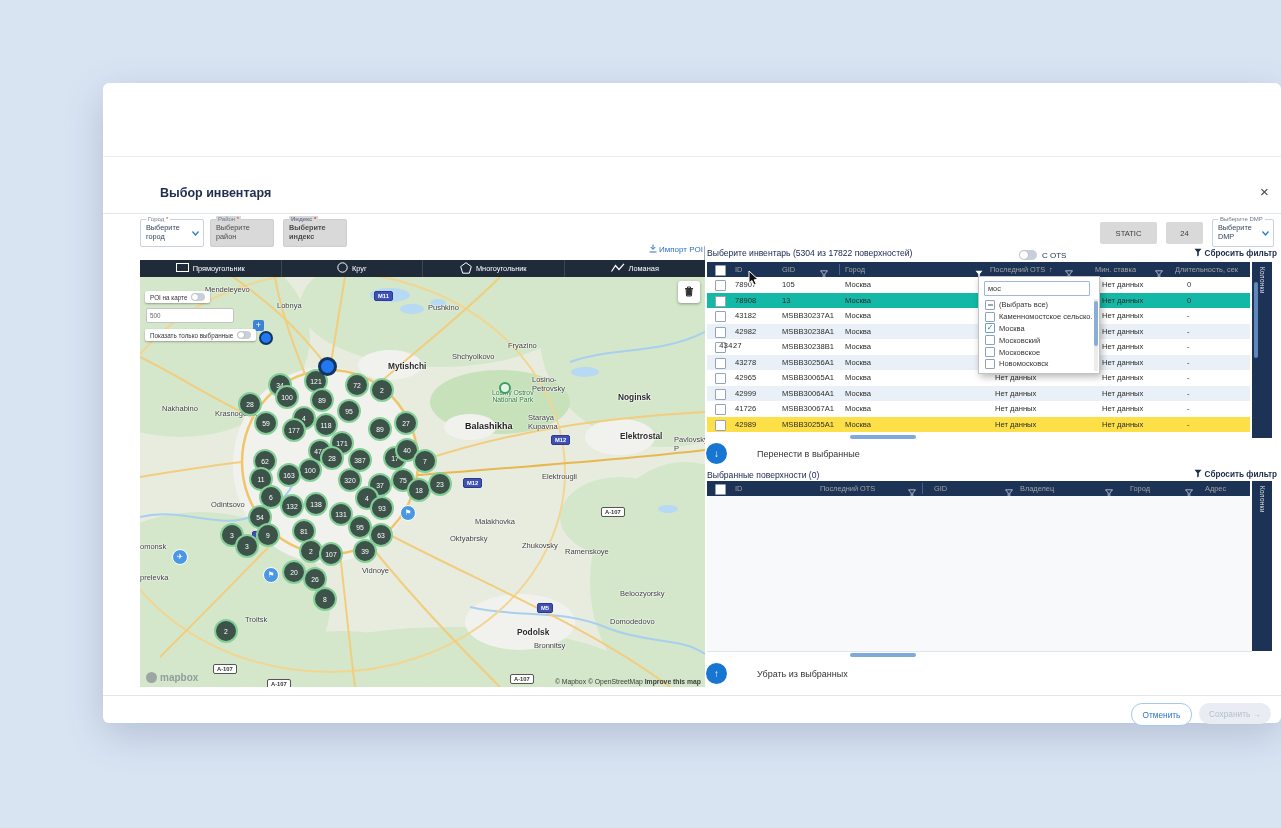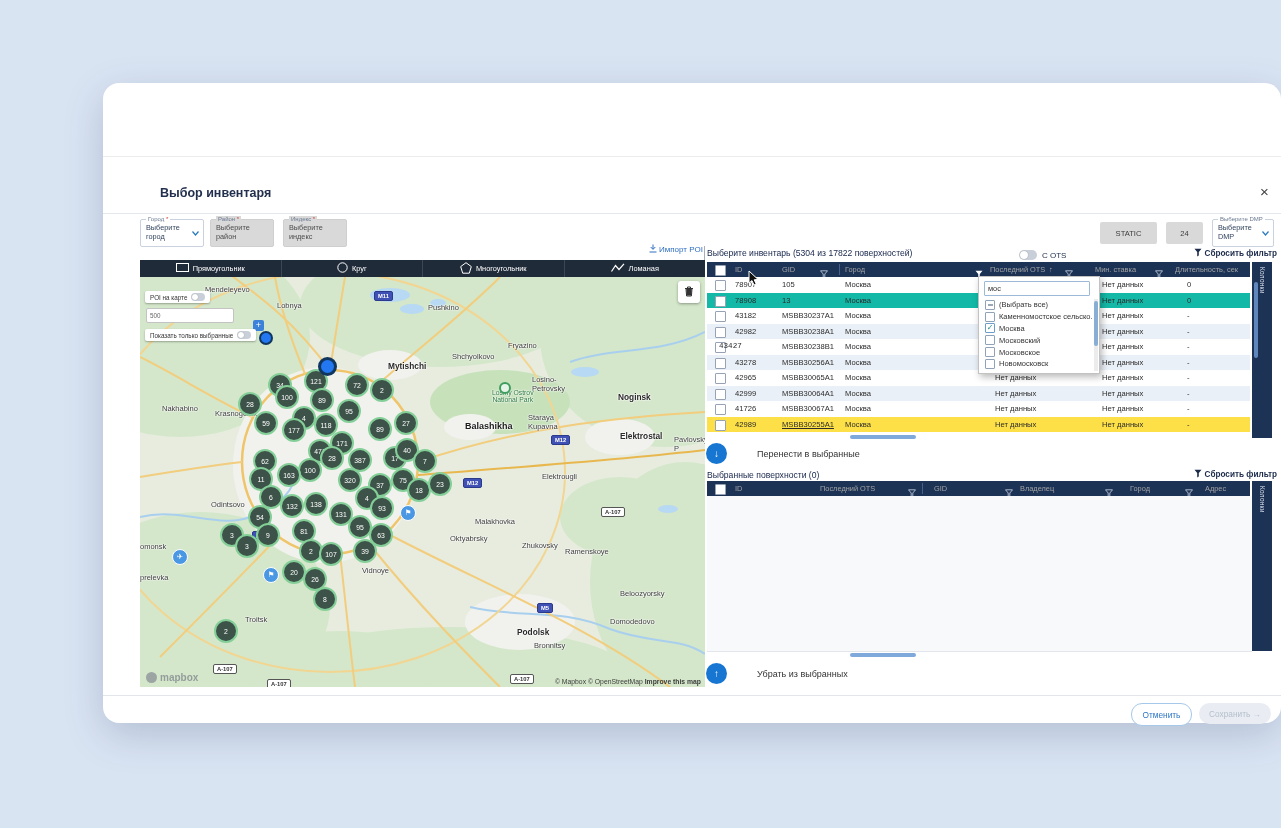--- a/index.html
+++ b/index.html
@@ -1,17 +1,17 @@
 <!DOCTYPE html>
 <html><head>
 <meta charset="utf-8">
 <style>
   html,body{margin:0;padding:0;}
   .canvas{position:relative;width:1281px;height:828px;background:#d9e4f3;font-family:"Liberation Sans",sans-serif;overflow:hidden;}
-  .window{position:absolute;left:103px;top:83px;width:1178px;height:640px;background:#fff;border-radius:16px;box-shadow:0 12px 40px rgba(30,50,90,.20);}
+  .window{position:absolute;left:103px;top:83px;width:1178px;height:640px;background:#fff;border-radius:6px;box-shadow:0 12px 40px rgba(30,50,90,.20);}
   .dot{position:absolute;top:30px;width:17px;height:17px;border-radius:50%;}
   .tb-line{position:absolute;top:73px;left:0;right:0;height:1px;background:#ececec;}
   .modal-title{position:absolute;left:57px;top:103px;font-size:12.5px;font-weight:bold;color:#22304e;}
   .close-x{position:absolute;left:1157px;top:102px;font-size:15px;color:#444;cursor:pointer;line-height:14px;}
   .title-line{position:absolute;top:130px;left:0;right:0;height:1px;background:#e4e7ec;}
 
   
   .sel{position:absolute;top:136px;height:26px;width:62px;border:1px solid #c9d2de;border-radius:2px;background:#fff;font-size:7.3px;color:#33445e;}
   .sel.gray{background:#d9d9d9;border-color:#cfcfcf;color:#4c4c4c;}
   .sel .lab{position:absolute;top:-4px;left:5px;font-size:6px;color:#6b7a90;background:inherit;padding:0 2px;white-space:nowrap;}
@@ -116,21 +116,21 @@
       <span class="lab"><span>Город</span> <span class="req">*</span></span>
       <span class="val">Выберите город</span>
       <span class="chev"><svg width="7" height="5" viewBox="0 0 7 5">
             <polyline points="0.5,0.5 3.5,4 6.5,0.5" fill="none" stroke="#2779bd" stroke-width="1.2"></polyline>
           </svg></span>
     </div>
     <div class="sel gray" style="left:107px;">
       <span class="lab"><span>Район</span> <span class="req">*</span></span>
       <span class="val">Выберите район</span>
     </div>
-    <div class="sel gray" style="left:180px;">
+    <div class="sel gray" style="left:180px;font-weight:bold;">
       <span class="lab"><span>Индекс</span> <span class="req">*</span></span>
       <span class="val">Выберите индекс</span>
     </div>
     <div class="gbox" style="left:997px;width:57px;">STATIC</div>
     <div class="gbox" style="left:1063px;width:37px;">24</div>
     <div class="sel" style="left:1109px;width:60px;">
       <span class="lab"><span>Выберите DMP</span></span>
       <span class="val">Выберите DMP</span>
       <span class="chev"><svg width="7" height="5" viewBox="0 0 7 5">
             <polyline points="0.5,0.5 3.5,4 6.5,0.5" fill="none" stroke="#2779bd" stroke-width="1.2"></polyline>
@@ -471,21 +471,21 @@
           <span class="cell" style="left: 28px;">41726</span>
           <span class="cell" style="left: 75px;">MSBB30067A1</span>
           <span class="cell" style="left: 138px;">Москва</span>
           <span class="cell" style="left: 288px;">Нет данных</span>
           <span class="cell" style="left: 395px;">Нет данных</span>
           <span class="cell" style="left: 480px;">-</span>
         </div>
         <div class="trow" style="background: #fde047;">
           <span class="cb"></span>
           <span class="cell" style="left: 28px;">42989</span>
-          <span class="cell" style="left: 75px; text-decoration: underline;">MSBB30255A1</span>
+          <span class="cell" style="left: 75px;">MSBB30255A1</span>
           <span class="cell" style="left: 138px;">Москва</span>
           <span class="cell" style="left: 288px;">Нет данных</span>
           <span class="cell" style="left: 395px;">Нет данных</span>
           <span class="cell" style="left: 480px;">-</span>
         </div>
         <div class="trow" style="background: rgb(255, 255, 255);">
           <span class="cell" style="left: 28px;">43402</span>
           <span class="cell" style="left: 75px;">MSBB30255B1</span>
           <span class="cell" style="left: 138px;">Москва</span>
           <span class="cell" style="left: 288px;">Нет данных</span>

